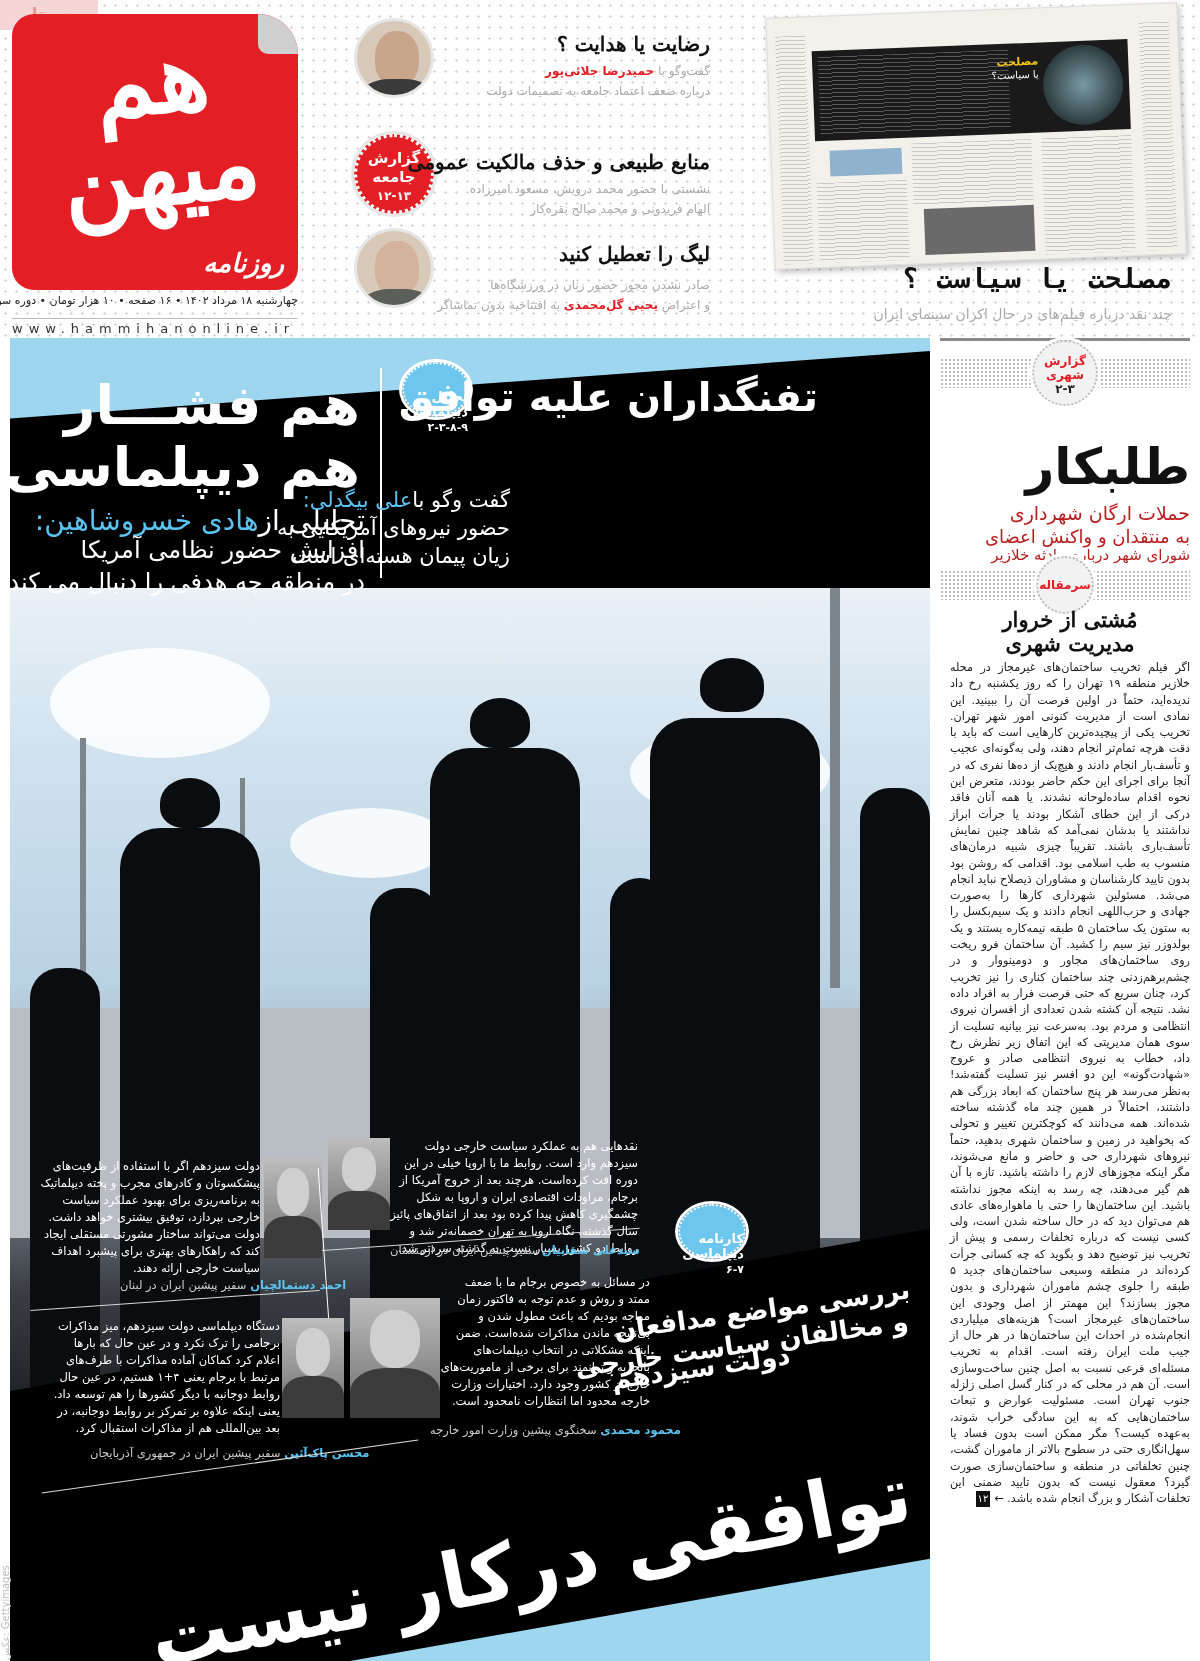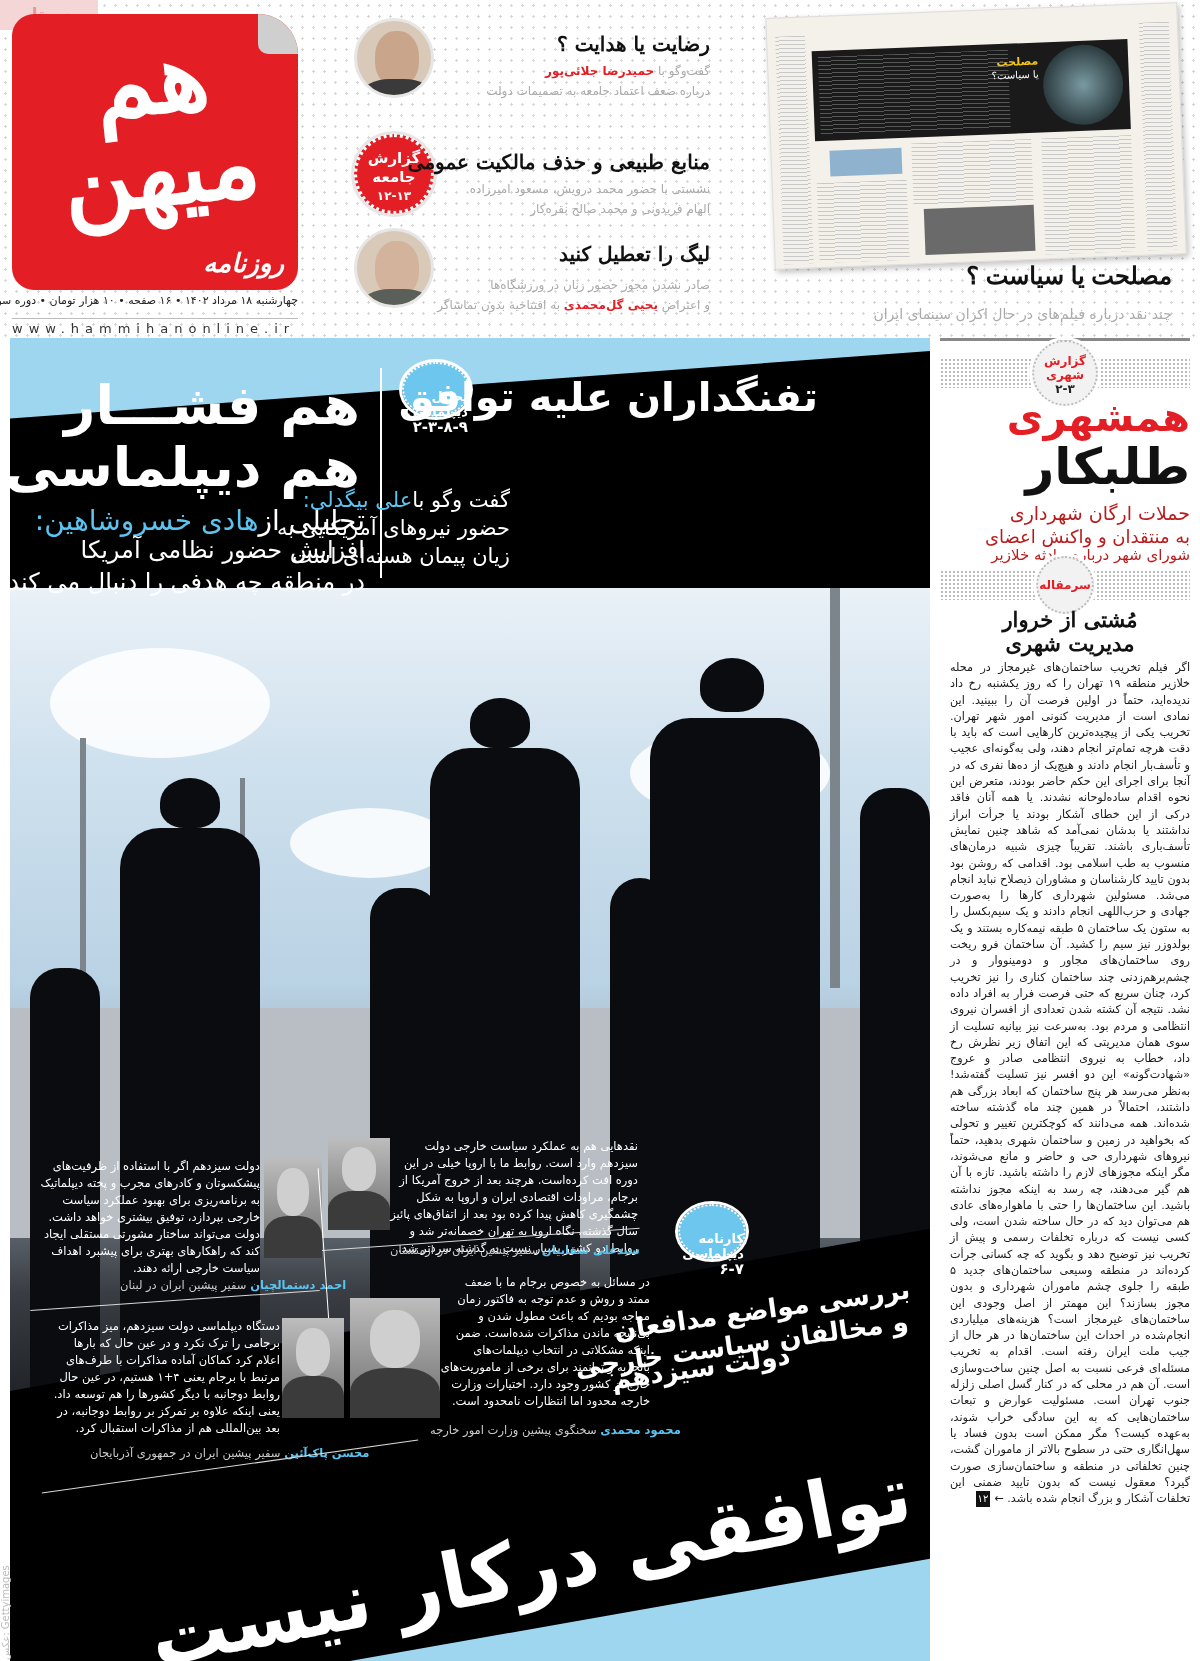--- a/index.html
+++ b/index.html
@@ -87,22 +87,22 @@
     box-shadow: 2px 3px 6px rgba(0,0,0,.25);
   }
   #thumb .dark { position: absolute; left: 44px; top: 34px; width: 316px; height: 90px; background: #1a1a1a; }
   #thumb .dark .hl { position: absolute; right: 90px; top: 12px; color: #f0c419; font-size: 11px; font-weight: bold; }
   #thumb .dark .hl2 { position: absolute; right: 90px; top: 26px; color: #fff; font-size: 10px; }
   #thumb .dark .lens { position: absolute; right: 6px; top: 4px; width: 80px; height: 80px; border-radius: 50%; background: radial-gradient(#7a9aa2, #2c3c40 70%, #111); }
   #thumb .col { position: absolute; background: repeating-linear-gradient(#c8c8c8 0 1px, transparent 1px 4px); }
   #thumb .img1 { position: absolute; left: 58px; top: 134px; width: 72px; height: 26px; background: #8fb3cf; }
   #thumb .img2 { position: absolute; left: 150px; top: 196px; width: 110px; height: 46px; background: #6a6a6a; }
   #rt-title {
-    position: absolute; right: 28px; top: 262px; font-size: 24px; font-weight: bold; color: #111;
-    font-family: Liberation Sans, sans-serif; white-space: nowrap;
+    position: absolute; right: 28px; top: 262px; font-size: 28px; font-weight: bold; color: #111;
+    font-family: Liberation Mono, monospace; white-space: nowrap;
   }
   #rt-sub { position: absolute; right: 28px; top: 294px; font-size: 14px; color: #aaa; white-space: nowrap; margin-top: 12px; }
   
   #main { position: absolute; left: 10px; top: 338px; width: 920px; height: 1323px; background: #9ed6f0; overflow: hidden; }
   #black-top {
     position: absolute; left: -20px; top: 10px; width: 980px; height: 320px; background: #000;
     transform: skewY(-4.2deg); transform-origin: right top;
   }
   #photo {
     position: absolute; left: 0; top: 250px; width: 920px; height: 880px;
@@ -120,21 +120,21 @@
   }
   .divider-v { position: absolute; width: 2px; background: #fff; }
   .hd-white { position: absolute; color: #fff; font-weight: bold; white-space: nowrap; }
   .sub-white { position: absolute; color: #fff; white-space: nowrap; }
   .accent { color: #5bc3f0; }
   .blue-badge {
     position: absolute; width: 68px; height: 55px; border-radius: 50%; background: #6cc6ee;
     border: 2px dotted #fff; outline: 3px solid #fff; color: #fff; 
     font-weight: bold; font-size: 13px; line-height: 15px; padding-top: 25px;
   }
-  .blue-badge small { display: block; font-size: 15px; margin-top: 1px; }
+  .blue-badge small { display: block; font-size: 11px; margin-top: 1px; }
   .quote {
     position: absolute; color: #fff; font-size: 11.5px; line-height: 17px; text-align: right;
     direction: rtl;
   }
   .qname { position: absolute; font-size: 11.5px; white-space: nowrap; color: #ccc; direction: rtl; }
   .qname b { color: #5bc3f0; font-weight: bold; }
   .hr-white { position: absolute; height: 1px; background: #d8d8d8; }
   .portrait { position: absolute; background: linear-gradient(#bdbdbd, #6d6d6d); overflow: hidden; }
   .portrait .pf { position: absolute; left: 22%; top: 10%; width: 56%; height: 48%; border-radius: 45%; background: #cfcfcf; }
   .portrait .ps { position: absolute; left: 0; top: 58%; width: 100%; height: 50%; border-radius: 40% 40% 0 0; background: #3b3b3b; }
@@ -335,21 +335,20 @@
 <div id="getty">عکس: Gettyimages</div>
 
 <div id="right">
   <div class="rule"></div>
   <div class="gray-band" style="top:20px"></div>
   <div class="white-badge" style="left:92px;top:2px">
     <span>گزارش</span><br>
     <span>شهری</span><br>
     <span style="color:#222">۲-۳</span>
   </div>
-  <div id="hamshahri">همشهری</div>
   <div id="talabkar">طلبکار</div>
   <div class="r-sub" style="top:164px;font-size:19px">حملات ارگان شهرداری</div>
   <div class="r-sub" style="top:188px;font-size:18px">به منتقدان و واکنش اعضای</div>
   <div class="r-sub" style="top:208px;font-size:15px">شورای شهر درباره حادثه خلازیر</div>
 
   <div class="gray-band" style="top:232px"></div>
   <div class="white-badge" style="left:96px;top:218px;width:58px;height:58px;padding-top:20px">سرمقاله</div>
 
   <div id="editorial-title">
     <span>مُشتی از خروار</span><br>

